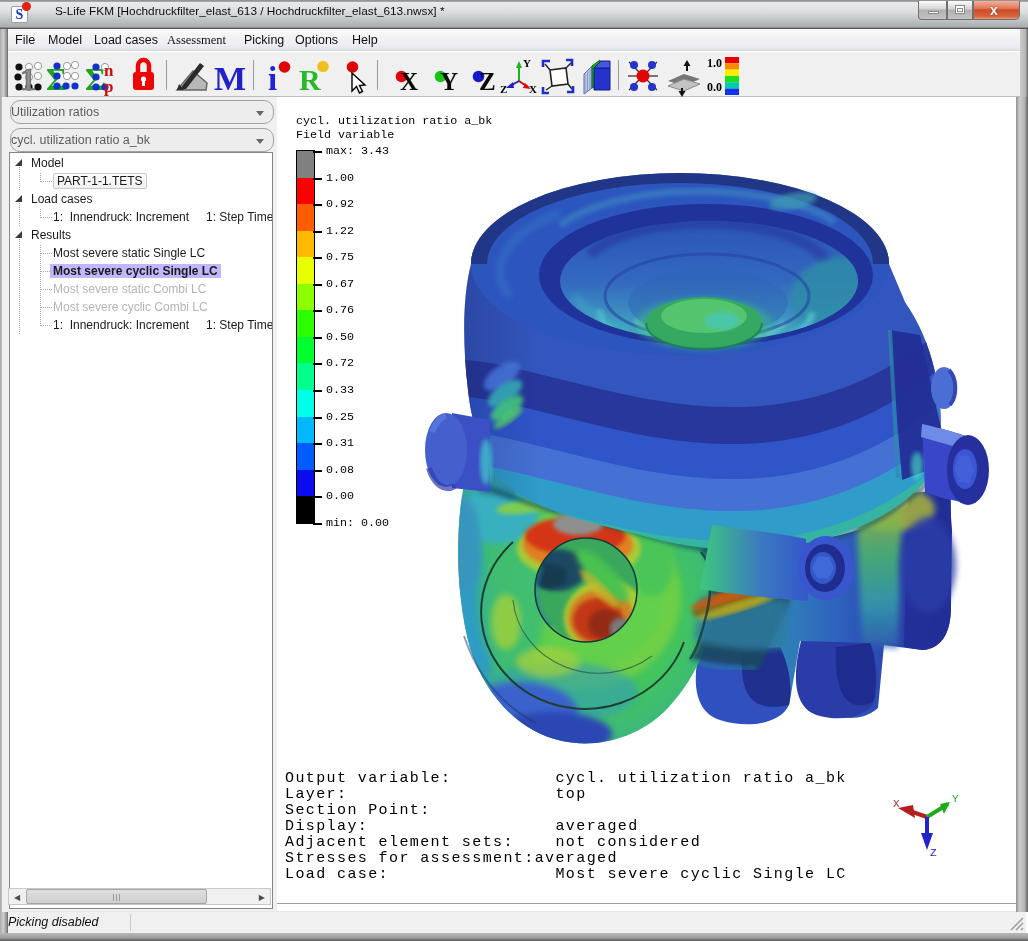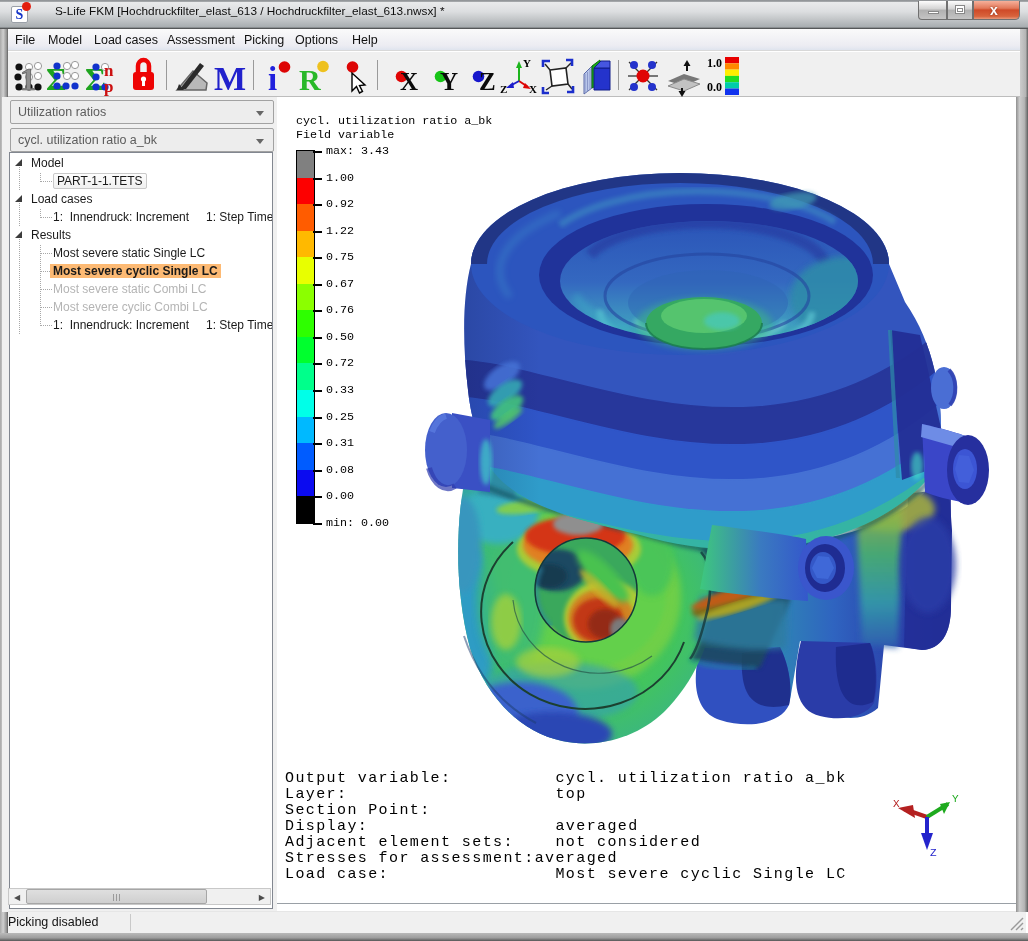--- a/index.html
+++ b/index.html
@@ -23,22 +23,22 @@
 
 #menubar { left:2px; top:29px; width:1024px; height:22px;
   background:linear-gradient(#fafafa, #ececf2 80%, #dfe4ee 100%); border-bottom:1px solid #d8d8d8;
   font-size:12.5px; color:#111; }
 .mi { position:absolute; top:4px; }
 
 #toolbar { left:2px; top:52px; width:1024px; height:45px; background:#f0f0f0; border-bottom:1px solid #bdbdbd; }
 .sep { position:absolute; top:8px; width:1px; height:30px; background:#9a9a9a; }
 
 #leftpanel { left:8px; top:97px; width:269px; height:815px; background:#f0f0f0; }
-.combo { position:absolute; left:2px; width:264px; height:24px; background:#ededed; border:1px solid #a2a2a2; border-radius:2px;
-  font-size:12.5px; color:#5c5c5c; line-height:22px; padding-left:7px; }
+.combo { position:absolute; left:2px; width:264px; height:24px; background:#ededed; border:1px solid #a2a2a2; border-radius:10px;
+  font-size:12.5px; color:#5c5c5c; line-height:22px; padding-left:0; }
 .combo .arr { position:absolute; right:9px; top:10px; width:0; height:0;
   border-left:4px solid transparent; border-right:4px solid transparent; border-top:5px solid #666; }
 #tree { position:absolute; left:1px; top:55px; width:264px; height:757px; background:#fff; border:1px solid #828790;
   font-size:12px; color:#1a1a1a; overflow:hidden; }
 .trow { position:absolute; height:18px; line-height:18px; white-space:pre; }
 .tri { position:absolute; width:0; height:0; border-right:7px solid #3c3c3c; border-top:7px solid transparent; }
 .vdot { position:absolute; width:1px; border-left:1px dotted #a8a8a8; }
 .hdot { position:absolute; height:1px; border-top:1px dotted #a8a8a8; }
 .gray { color:#b4b4b4; }
 #hsb { position:absolute; left:0px; top:791px; width:263px; height:17px; background:#f0f0f0; border:1px solid #c8c8c8; }
@@ -77,21 +77,21 @@
     <span class="glyph" style="left:9px;top:7px;width:6px;height:4px;background:#fff;border:1px solid #888;"></span>
   </div>
 <div id="btnclose" class="abs capbtn">
     <span class="glyph" style="left:16px;top:1px;font-weight:bold;font-size:14px;text-shadow:0 0 2px #7a2a12;">x</span>
   </div>
 
 <div id="menubar" class="abs">
   <span class="mi" style="left:13px;">File</span>
   <span class="mi" style="left:46px;">Model</span>
   <span class="mi" style="left:92px;">Load cases</span>
-  <span class="mi" style="left:165px;">Assessment</span>
+  <span class="mi" style="left:165px;font-family:Liberation Serif, serif;">Assessment</span>
   <span class="mi" style="left:242px;">Picking</span>
   <span class="mi" style="left:293px;">Options</span>
   <span class="mi" style="left:350px;">Help</span>
 </div>
 
 <div id="toolbar" class="abs">
   <svg width="780" height="45" viewBox="2 52 780 45" style="position:absolute;left:0;top:0;">
 
     <g id="ic1">
       <g>
@@ -257,21 +257,21 @@
     <div class="vdot" style="left:30px;top:20px;height:9px;"></div>
     <div class="vdot" style="left:30px;top:56px;height:9px;"></div>
     <div class="vdot" style="left:30px;top:92px;height:81px;"></div>
     <div class="trow" style="left:21px;top:1px;">Model</div>
     <div class="trow" style="left:43px;top:19px;"><span style="border:1px solid #c9c9c9;border-radius:2px;background:linear-gradient(#fdfdfd,#f0f0f0);padding:0 3px;">PART-1-1.TETS</span></div>
     <div class="trow" style="left:21px;top:37px;">Load cases</div>
     <div class="trow" style="left:43px;top:55px;">1:  Innendruck: Increment</div>
     <div class="trow" style="left:196px;top:55px;">1: Step Time</div>
     <div class="trow" style="left:21px;top:73px;">Results</div>
     <div class="trow" style="left:43px;top:91px;">Most severe static Single LC</div>
-    <div class="trow" style="left:40px;top:109px;"><span style="background:#fdba74;font-weight:bold;padding:0 3px;">Most severe cyclic Single LC</span></div>
+    <div class="trow" style="left:40px;top:109px;"><span style="background:#c4b5fd;font-weight:bold;padding:0 3px;">Most severe cyclic Single LC</span></div>
     <div class="trow gray" style="left:43px;top:127px;">Most severe static Combi LC</div>
     <div class="trow gray" style="left:43px;top:145px;">Most severe cyclic Combi LC</div>
     <div class="trow" style="left:43px;top:163px;">1:  Innendruck: Increment</div>
     <div class="trow" style="left:196px;top:163px;">1: Step Time</div>
     <div class="tri" style="left:5px;top:6px;"></div>
     <div class="tri" style="left:5px;top:42px;"></div>
     <div class="tri" style="left:5px;top:78px;"></div>
   </div>
   <div id="hsb">
     <span class="sbarr" style="left:5px;">◀</span>
@@ -557,21 +557,21 @@
   </g>
   <path d="M53 43 L47 60 L41 43 Z" fill="#2424cc"></path>
   <path d="M33 15 L18 18 L35 28 Z" fill="#b42020"></path>
   <path d="M60 14 L70 12 L64 24 Z" fill="#1eaa1e"></path>
   <text x="13" y="17" font-size="11" fill="#b42020" font-family="Liberation Mono, monospace">X</text>
   <text x="72" y="12" font-size="11" fill="#1eaa1e" font-family="Liberation Mono, monospace">Y</text>
   <text x="50" y="66" font-size="11" fill="#2424cc" font-family="Liberation Mono, monospace">Z</text>
 </svg>
 
 <div id="statusbar" class="abs">
-    <span style="position:absolute;left:6px;top:3px;">Picking disabled</span>
+    <span style="position:absolute;left:6px;top:3px;font-style:italic;">Picking disabled</span>
 <span style="position:absolute;left:128px;top:2px;width:1px;height:17px;background:#c9c9c9;"></span>
 <svg style="position:absolute;right:2px;bottom:2px;" width="16" height="16">
   <g stroke="#9a9a9a" stroke-width="1.5">
     <line x1="15" y1="3" x2="3" y2="15"></line>
         <line x1="15" y1="8" x2="8" y2="15"></line>
         <line x1="15" y1="13" x2="13" y2="15"></line>
   </g>
 </svg>
   </div>
 

